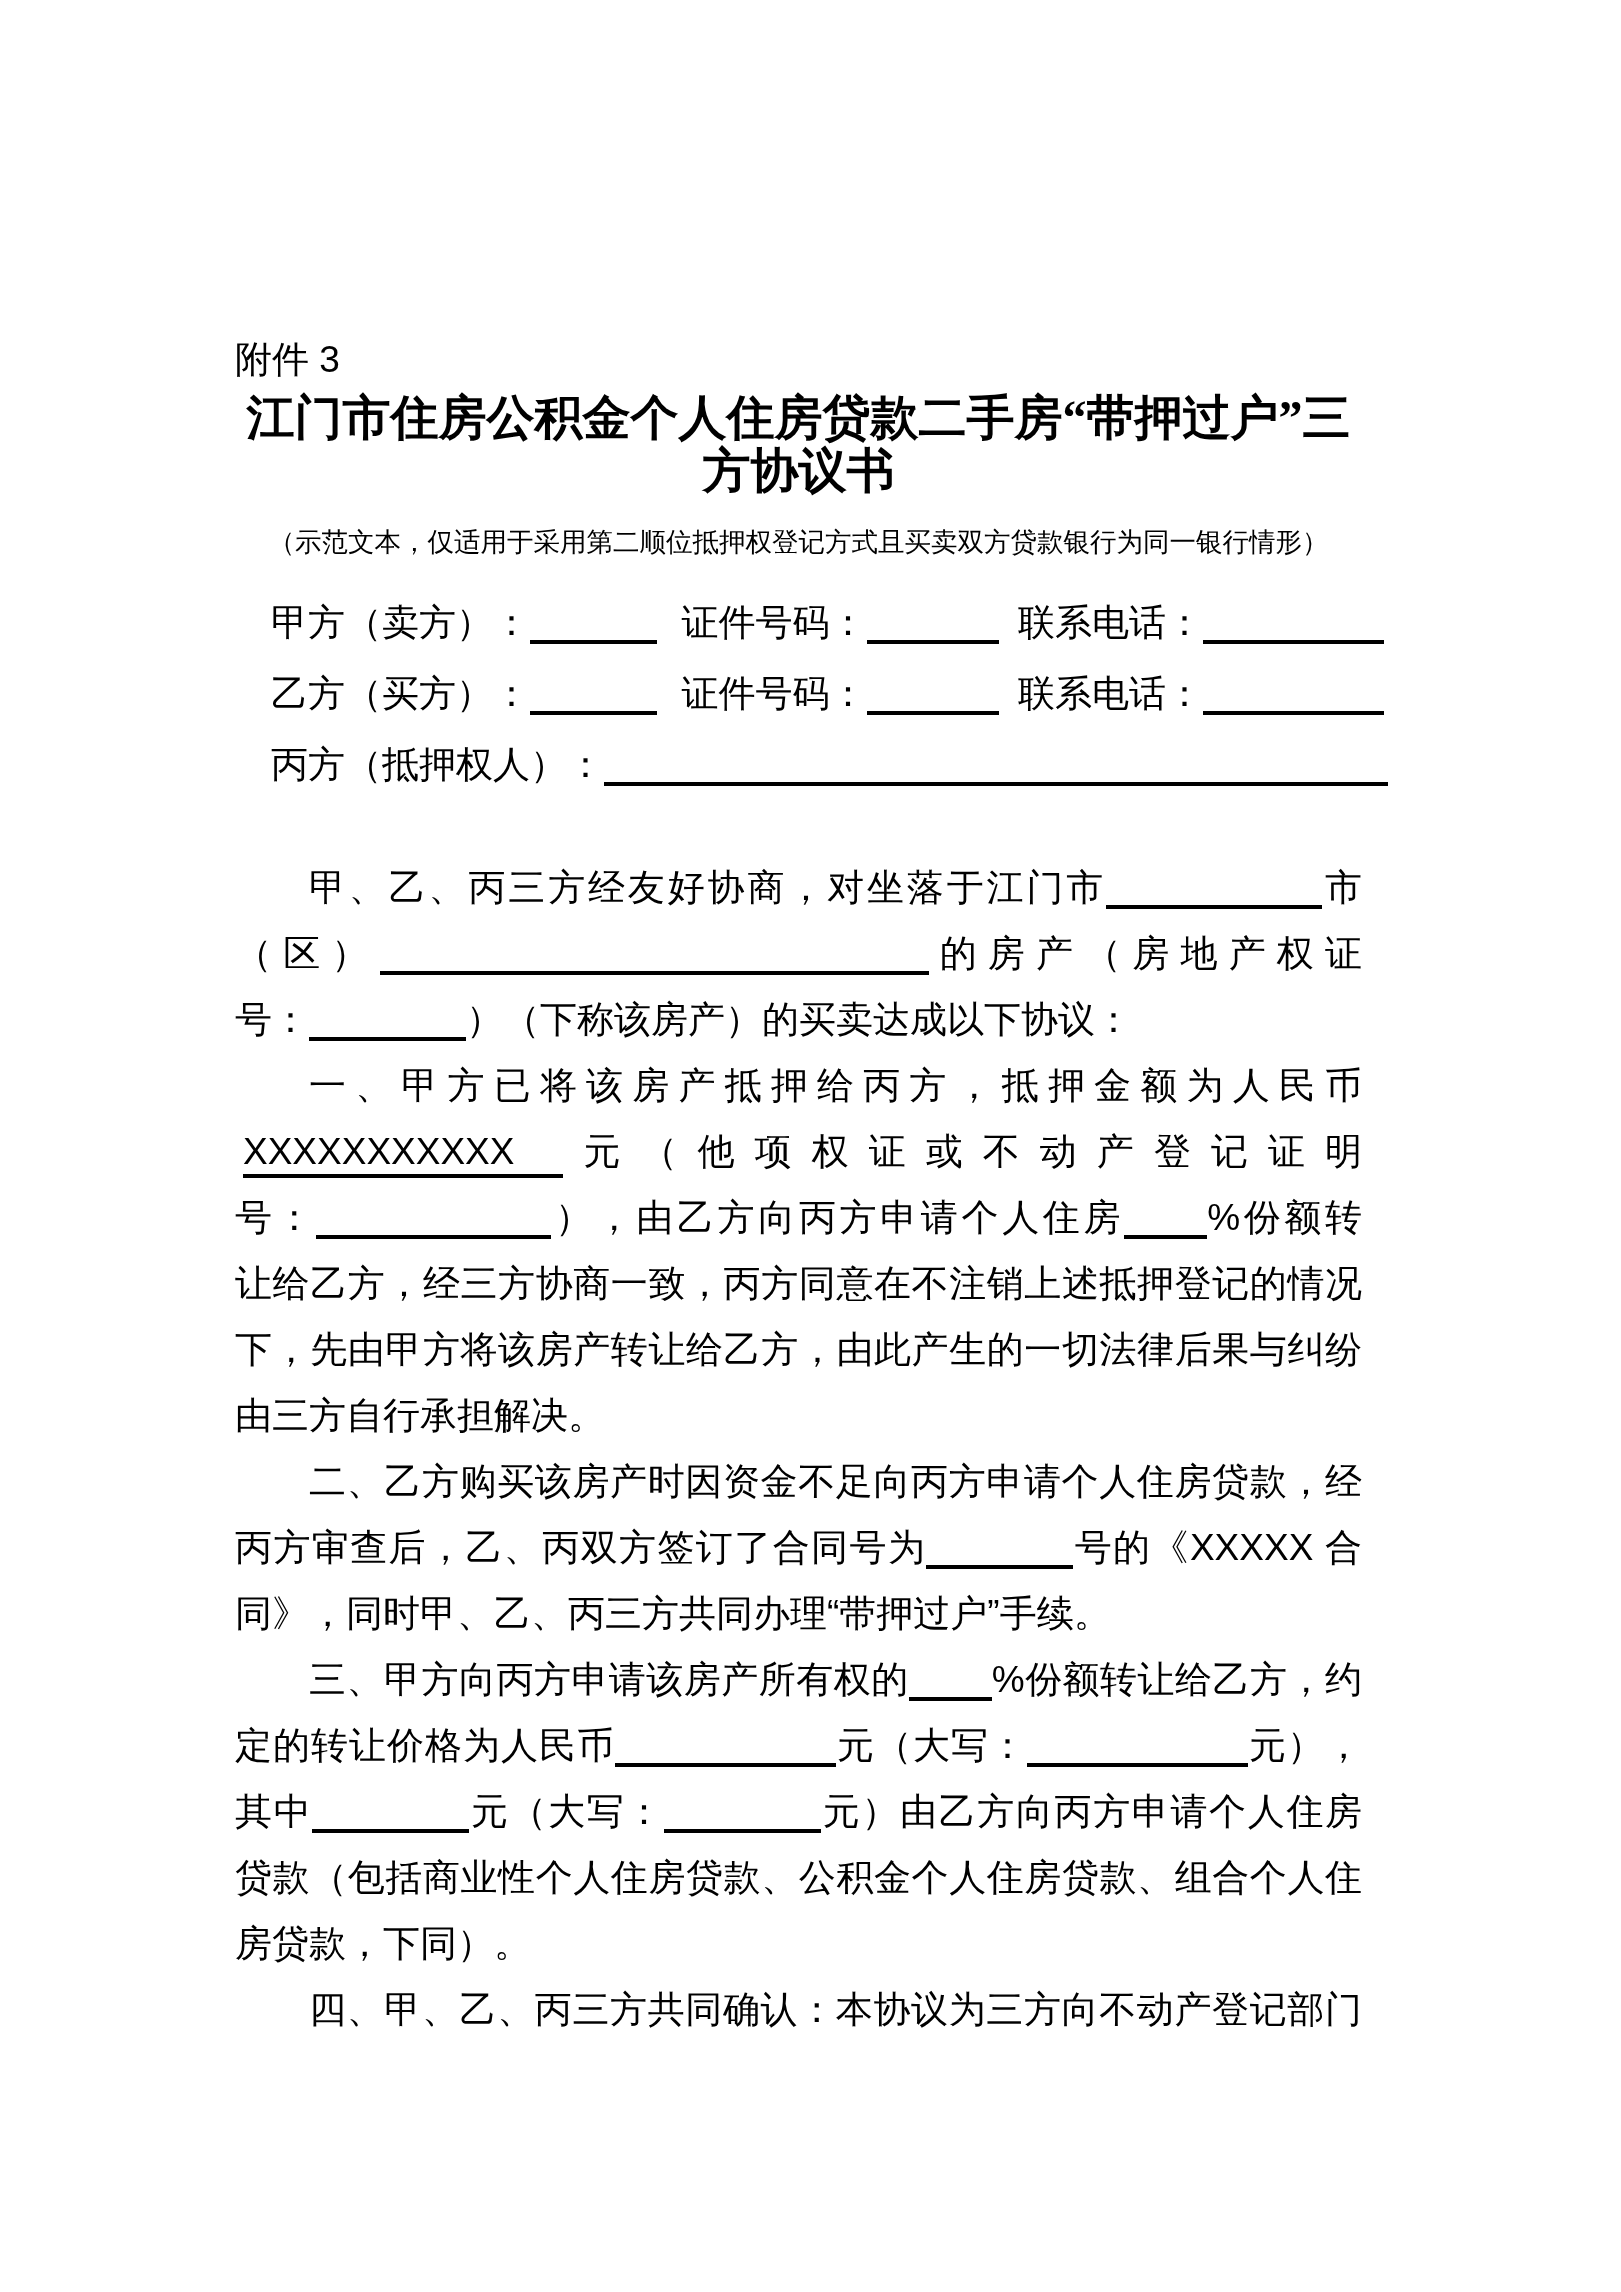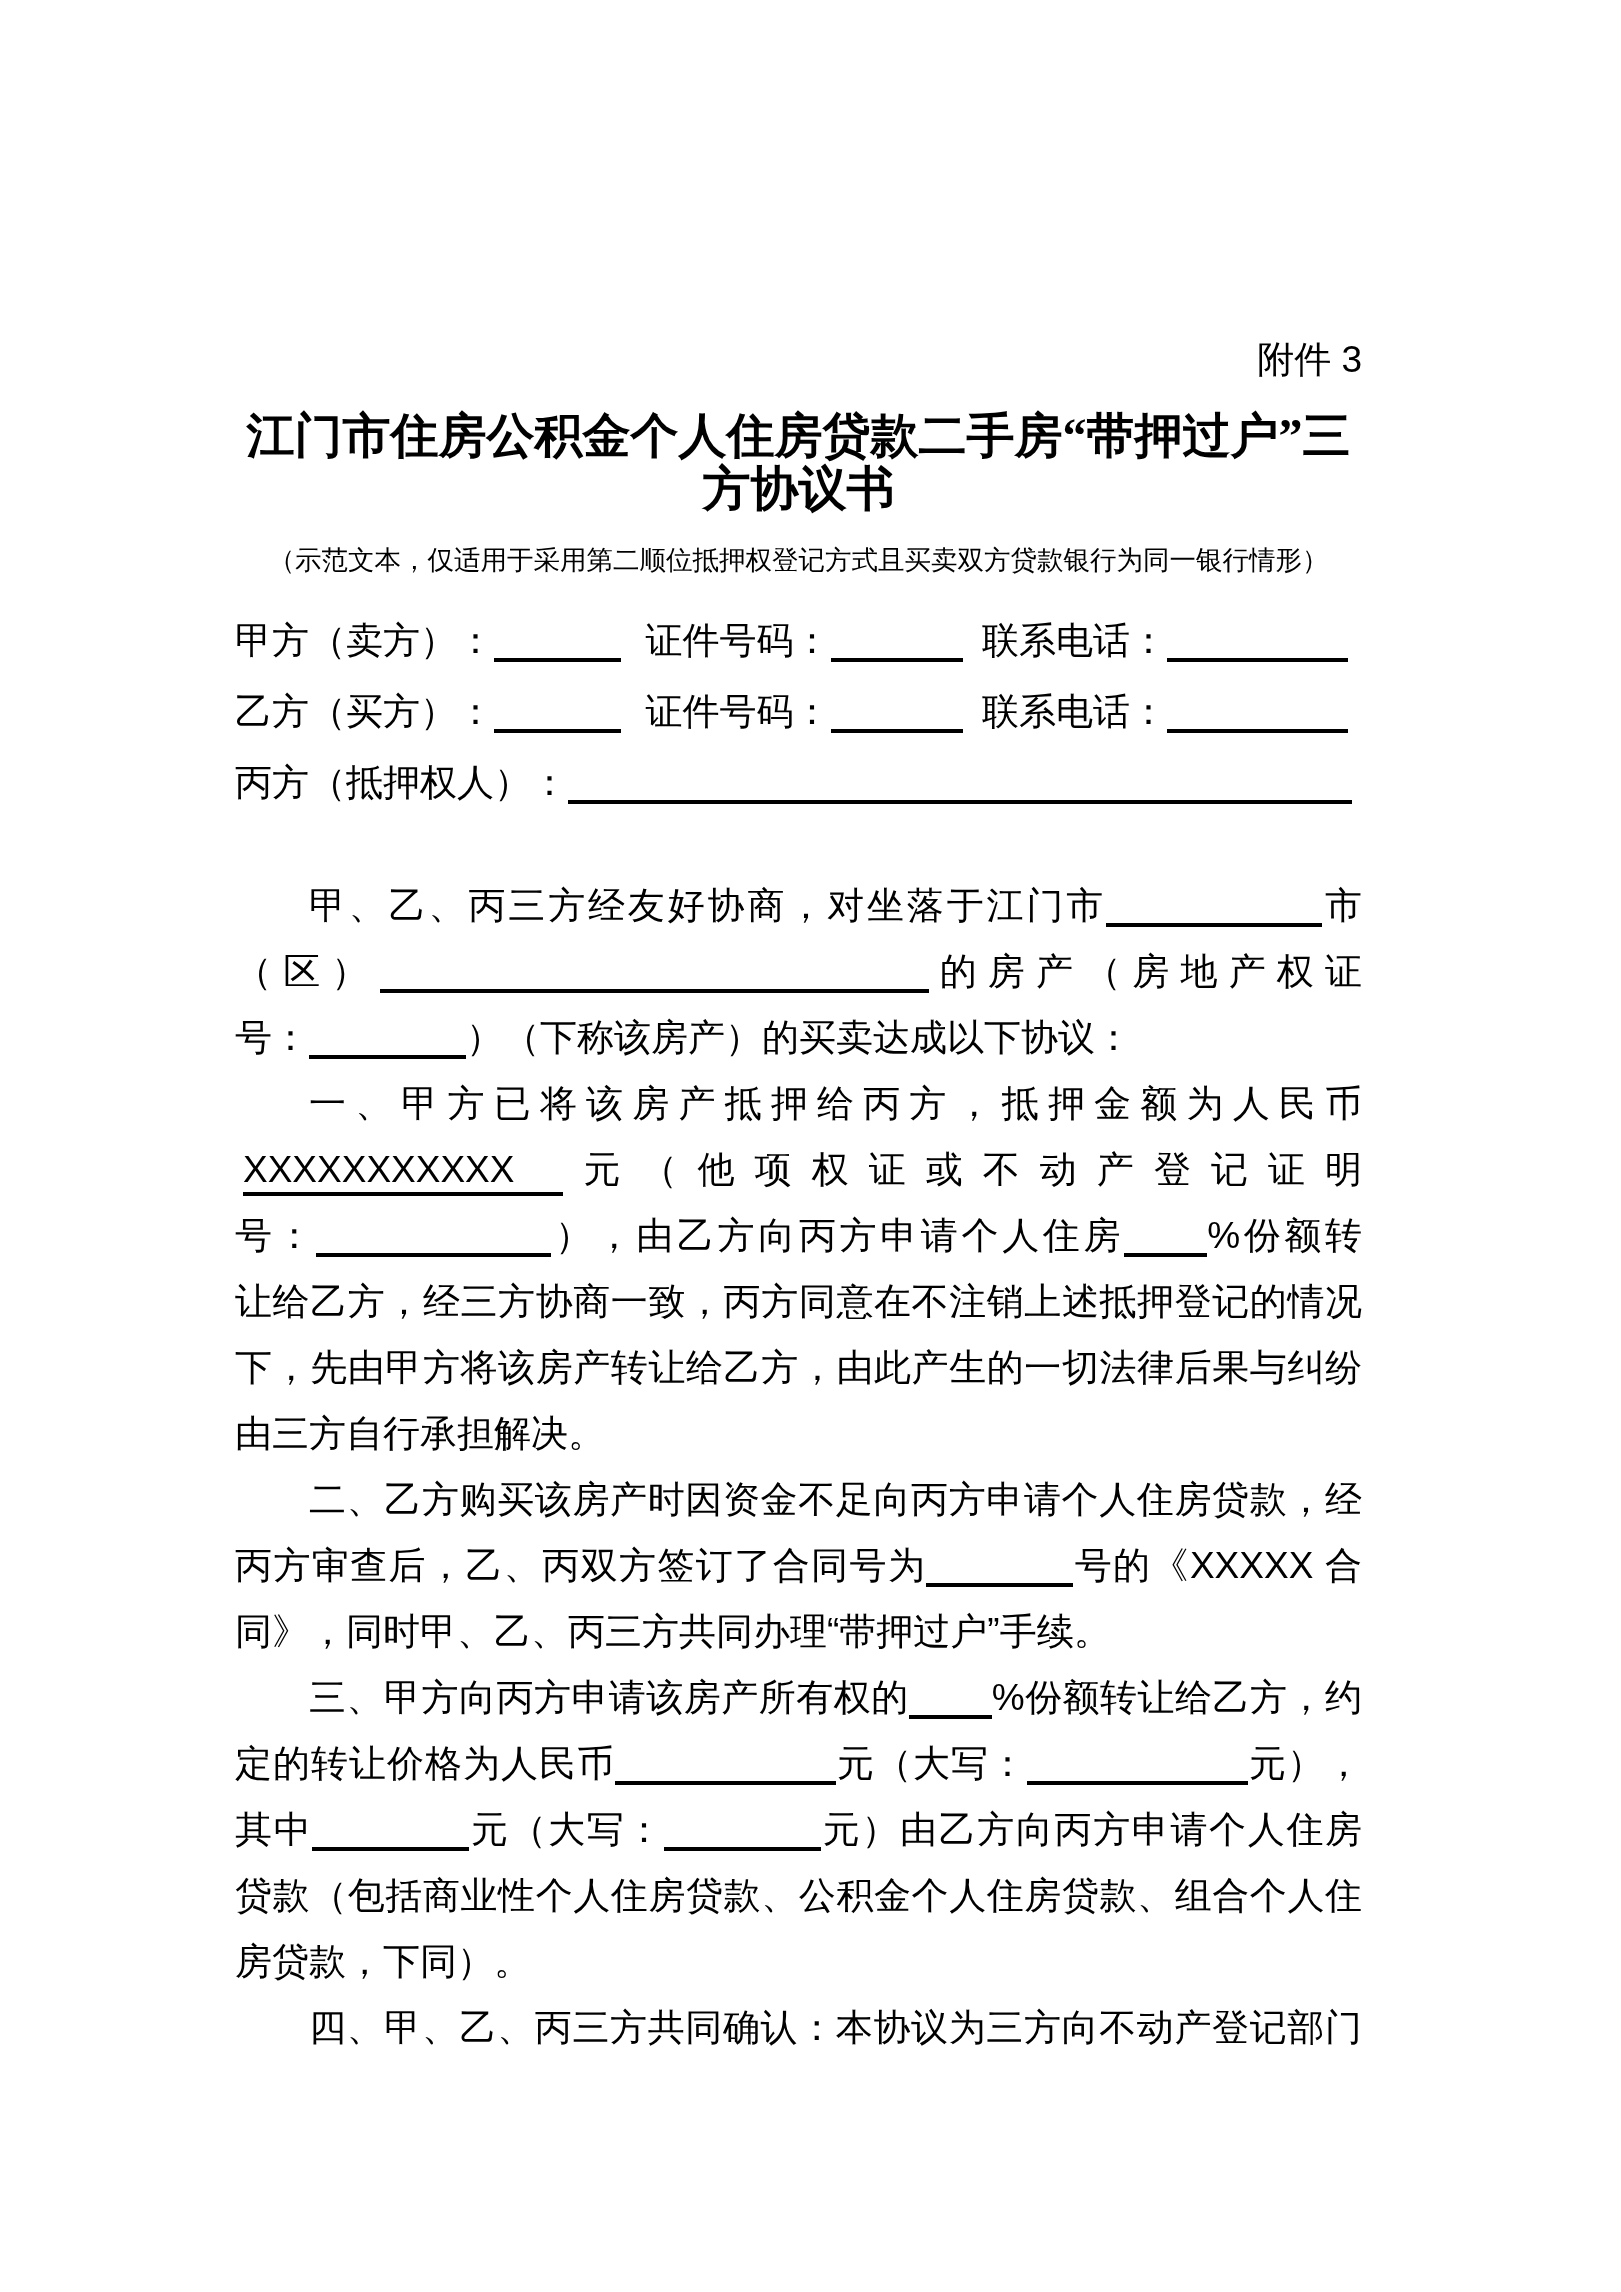--- a/index.html
+++ b/index.html
@@ -6,34 +6,33 @@
   .page{
     position:relative;
     width:1621px;height:2293px;
     background:#ffffff;color:#000;
     box-sizing:border-box;
     padding:336px 259px 0 235px;
     font-family:"Liberation Sans","DejaVu Sans",sans-serif;
     overflow:hidden;
   }
   .attachment{
-    font-size:37px;line-height:47px;margin-bottom:26px;
+    font-size:37px;line-height:47px;margin-bottom:8px;
     font-family:"Liberation Sans","DejaVu Sans",sans-serif;
-    text-align:right;
   }
   .title{
     font-size:48px;line-height:53px;font-weight:700;
     text-align:center;margin-bottom:25.5px;
     font-family:"Liberation Serif","DejaVu Serif",serif;
   }
   .subtitle{
     font-size:26.5px;line-height:39px;text-align:center;margin-bottom:25px;
   }
   .party-row{
-    font-size:37px;height:71px;line-height:71px;white-space:nowrap;
+    font-size:37px;height:71px;line-height:71px;white-space:nowrap;margin-left:36px;
   }
   .body-block{margin-top:55px;}
   .body-line{
     font-size:37px;height:66px;line-height:66px;white-space:nowrap;
   }
   .body-line.spread{
     white-space:normal;
     text-align:justify;
     -moz-text-align-last:justify;
     text-align-last:justify;

